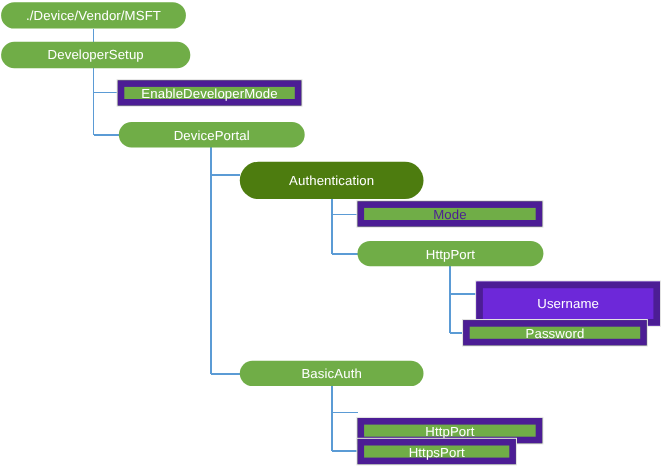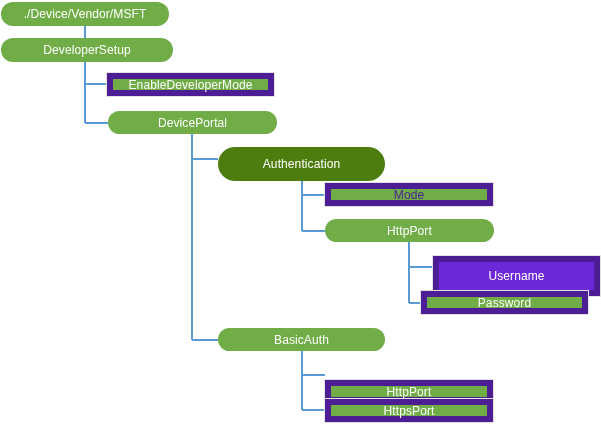--- a/index.html
+++ b/index.html
@@ -126,17 +126,17 @@
       </div>
       <div class="node rect" style="left: 421px; top: 291px; width: 167px; height: 23px; background: rgb(112, 173, 71); color: rgb(255, 255, 255);">
         <span class="node-label">Password</span>
       </div>
       <div class="node rounded" style="left: 218px; top: 328px; width: 167px; height: 23px; background: rgb(112, 173, 71); color: rgb(255, 255, 255);">
         <span class="node-label">BasicAuth</span>
       </div>
       <div class="node rect" style="left: 325px; top: 380px; width: 168px; height: 23px; background: rgb(112, 173, 71); color: rgb(255, 255, 255);">
         <span class="node-label">HttpPort</span>
       </div>
-      <div class="node rect" style="left: 325px; top: 399px; width: 168px; height: 23px; background: rgb(112, 173, 71); color: rgb(255, 255, 255);">
+      <div class="node rect" style="left: 325px; top: 399px; width: 144px; height: 23px; background: rgb(112, 173, 71); color: rgb(255, 255, 255);">
         <span class="node-label">HttpsPort</span>
       </div>
     </div>
 </div>
 
 </body></html>

